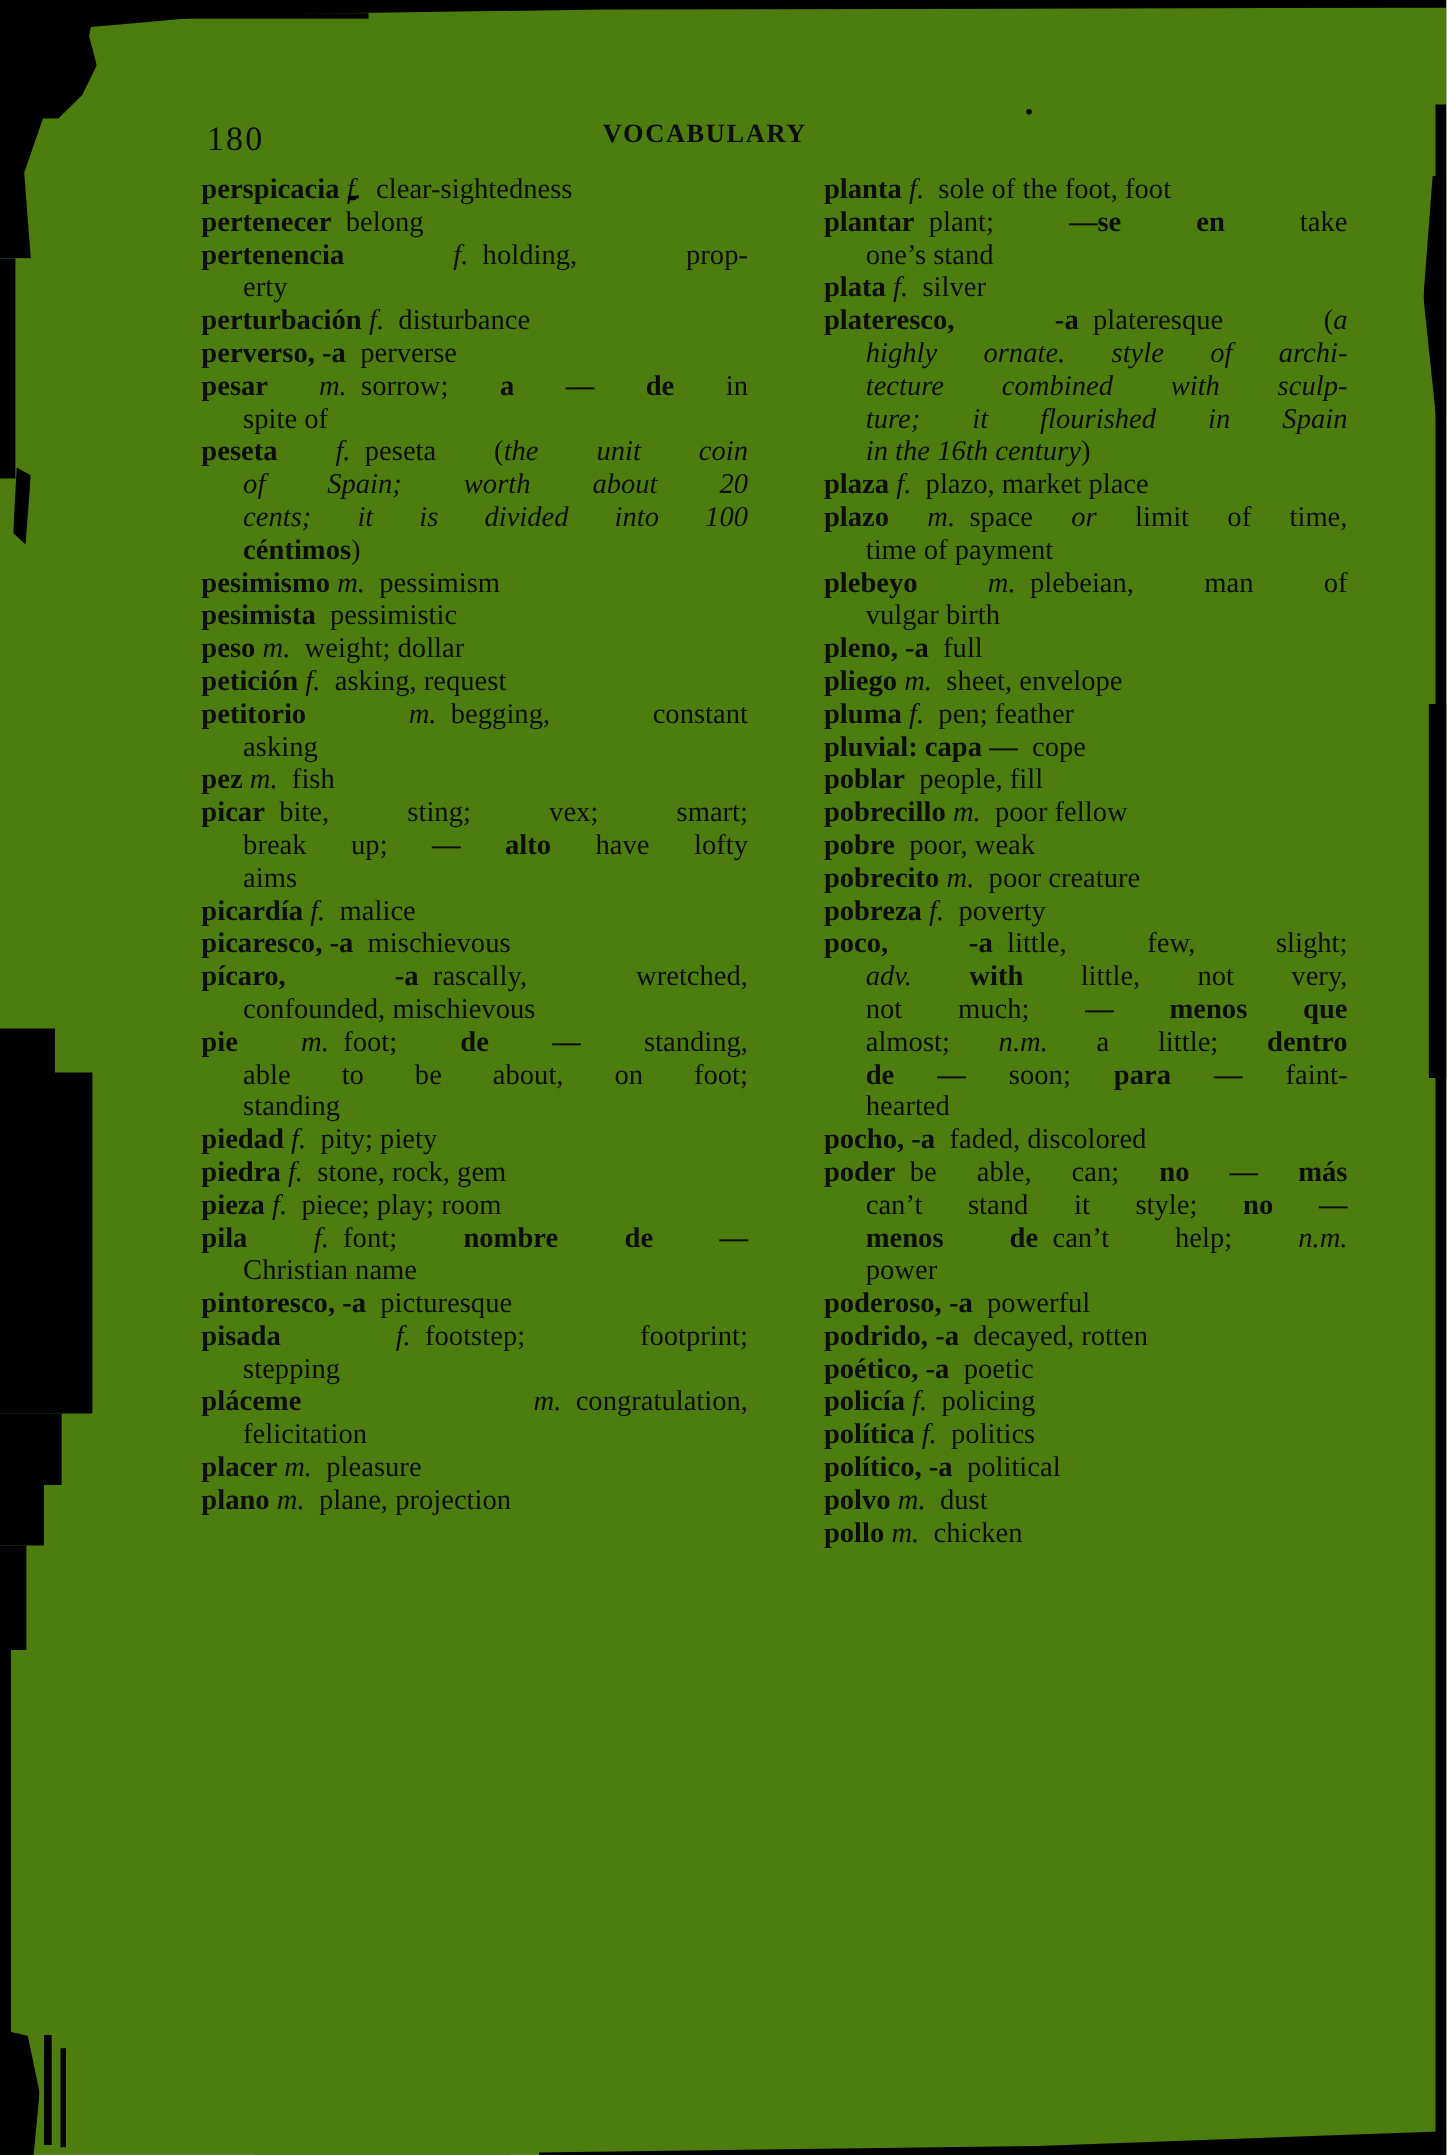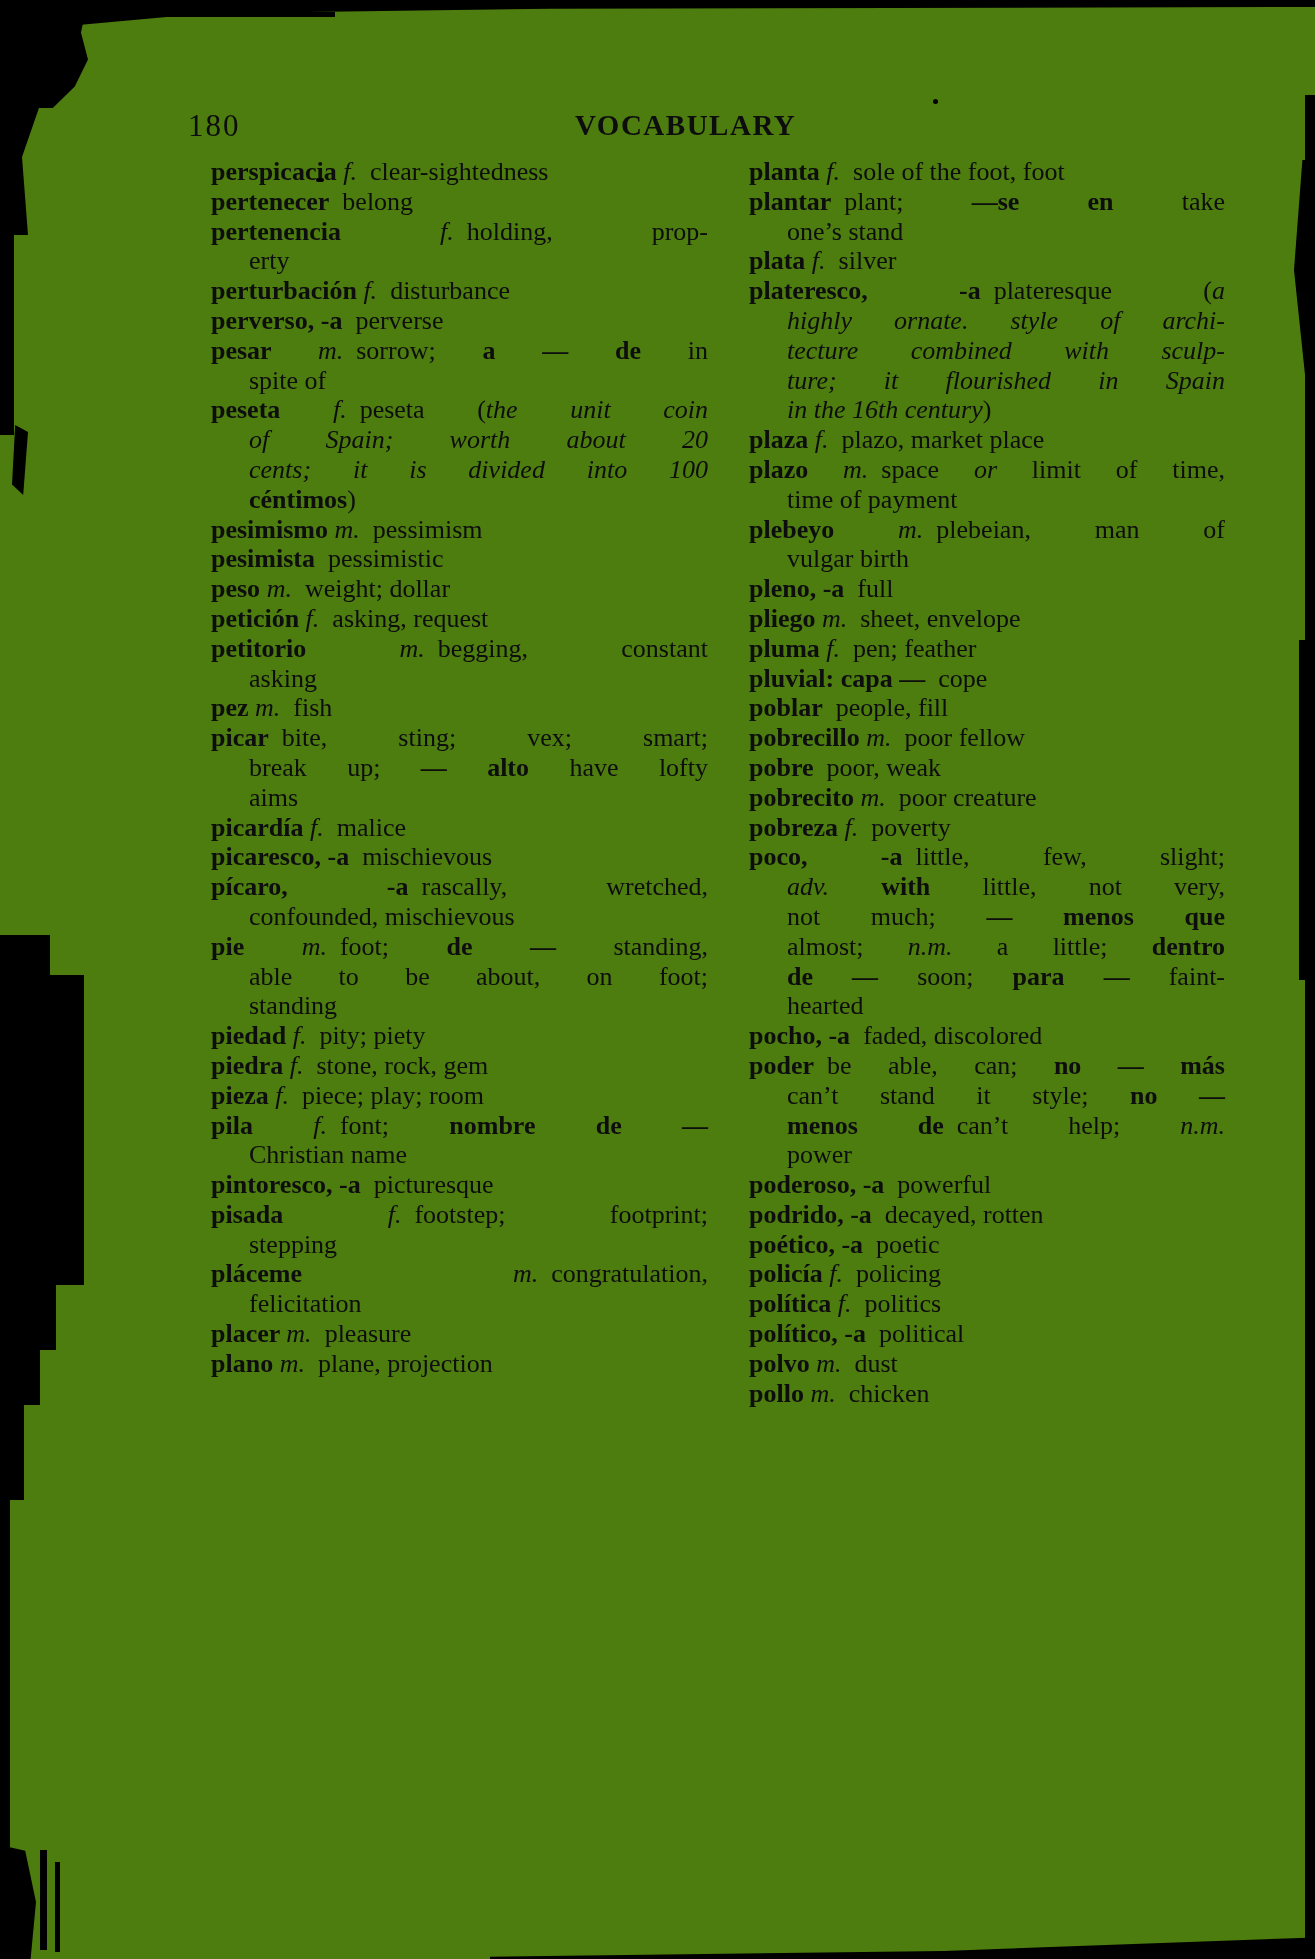--- a/index.html
+++ b/index.html
@@ -3,23 +3,23 @@
 <meta charset="utf-8">
 <style>
   html,body{margin:0;padding:0;background:#e8e8e8;}
   #page{
     position:relative;width:1315px;height:1959px;background:#4d7c0f;
     font-family:Liberation Serif, serif;color:#0d0d0d;
     overflow:hidden;
   }
   .hdr{position:absolute;white-space:nowrap;}
   #page-number{left:188px;top:108px;font-size:31px;letter-spacing:2px;}
-  #header-title{left:575px;top:109px;font-size:29px;font-weight:bold;letter-spacing:1.5px;}
+  #header-title{left:548px;top:109px;font-size:24px;font-weight:bold;letter-spacing:1.5px;}
   .col{position:absolute;top:157px;font-size:26px;line-height:29.8px;}
-  #left-column{left:211px;width:497px;}
+  #left-column{left:183px;width:497px;}
   #right-column{left:749px;width:476px;}
   .line{min-height:29.8px;}
   .line.j{text-align:justify;text-align-last:justify;}
   .line.cont{padding-left:38px;}
   .s-b{font-weight:bold;}
   .s-i{font-style:italic;}
   .artifact{position:absolute;background:#000;}
 </style>
 </head>
 <body>

